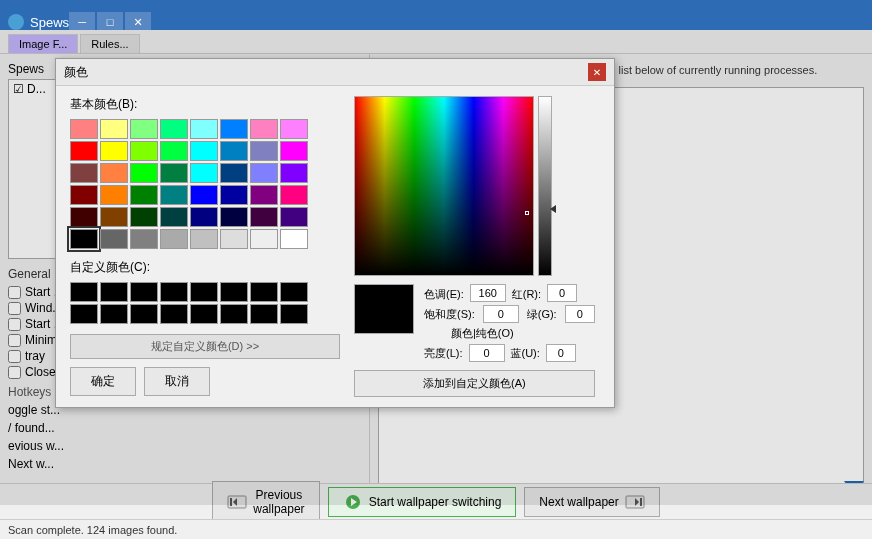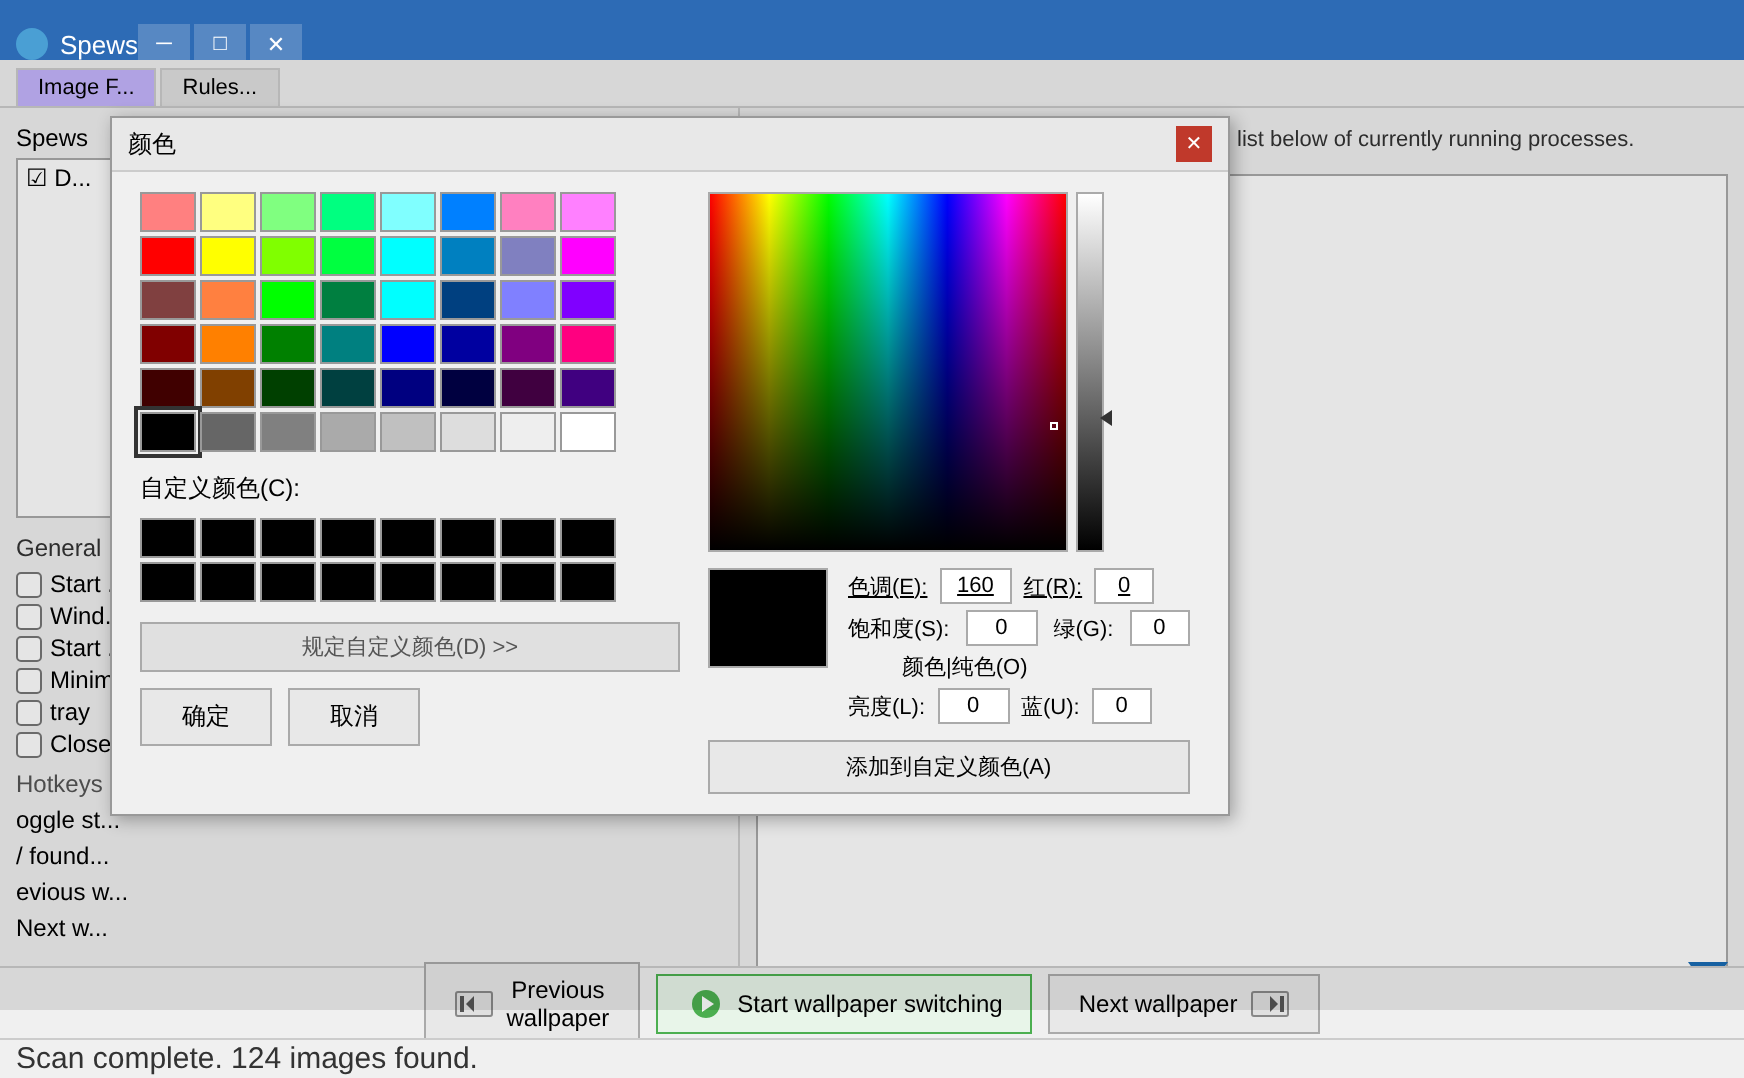--- a/index.html
+++ b/index.html
@@ -122,21 +122,21 @@
       position: absolute;
       bottom: 0;
       left: 0;
       right: 0;
       height: 20px;
       background: #f0f0f0;
       border-top: 1px solid #ccc;
       display: flex;
       align-items: center;
       padding: 0 8px;
-      font-size: 15px;
+      font-size: 11px;
       color: #333;
     }
 
     
     .right-panel {
       flex: 1;
       padding: 8px;
       display: flex;
       flex-direction: column;
     }
@@ -460,20 +460,21 @@
     <div class="color-dialog">
 
       <div class="dialog-title-bar">
         <span>颜色</span>
         <button class="dialog-close-btn">✕</button>
       </div>
 
       <div class="dialog-body">
 
         <div class="dialog-left">
+          <div class="basic-colors-label">基本颜色(B):</div>
           <div class="color-grid" id="basic-color-grid">
               <div class="color-cell" style="background: rgb(255, 128, 128);"></div>
               <div class="color-cell" style="background: rgb(255, 255, 128);"></div>
               <div class="color-cell" style="background: rgb(128, 255, 128);"></div>
               <div class="color-cell" style="background: rgb(0, 255, 128);"></div>
               <div class="color-cell" style="background: rgb(128, 255, 255);"></div>
               <div class="color-cell" style="background: rgb(0, 128, 255);"></div>
               <div class="color-cell" style="background: rgb(255, 128, 192);"></div>
               <div class="color-cell" style="background: rgb(255, 128, 255);"></div>
               <div class="color-cell" style="background: rgb(255, 0, 0);"></div>
@@ -576,21 +577,21 @@
             <div style="position:relative; width:16px;">
               <div style="width:14px; height:180px; background:linear-gradient(to bottom, white, black); border:1px solid #aaa;"></div>
               <div style="position:absolute; right:-2px; top:63%; transform:translateY(-50%); width:0; height:0; border-top:4px solid transparent; border-bottom:4px solid transparent; border-right:6px solid #333;"></div>
             </div>
           </div>
 
           <div style="display:flex; gap:10px; align-items:flex-start;">
             <div style="width:60px; height:50px; background:black; border:1px solid #aaa;"></div>
 
             <div style="display:flex; flex-direction:column; gap:3px;">
-              <div style="display:flex; align-items:center; gap:6px; font-size:11px;text-decoration:underline;">
+              <div style="display:flex; align-items:flex-end; gap:6px; font-size:11px;">
                 <span>色调(E):</span>
                 <input type="text" class="color-value-input" style="width: 36px; height: 18px; border: 1px solid rgb(170, 170, 170); font-size: 11px;" value="160">
                 <span>红(R):</span>
                 <input type="text" class="color-value-input" style="width: 30px; height: 18px; border: 1px solid rgb(170, 170, 170); font-size: 11px;" value="0">
               </div>
               <div style="display:flex; align-items:center; gap:8px; font-size:11px;">
                 <span>饱和度(S):</span>
                 <input type="text" class="color-value-input" style="width: 36px; height: 18px; border: 1px solid rgb(170, 170, 170); font-size: 11px;" value="0">
                 <span>绿(G):</span>
                 <input type="text" class="color-value-input" style="width: 30px; height: 18px; border: 1px solid rgb(170, 170, 170); font-size: 11px;" value="0">

